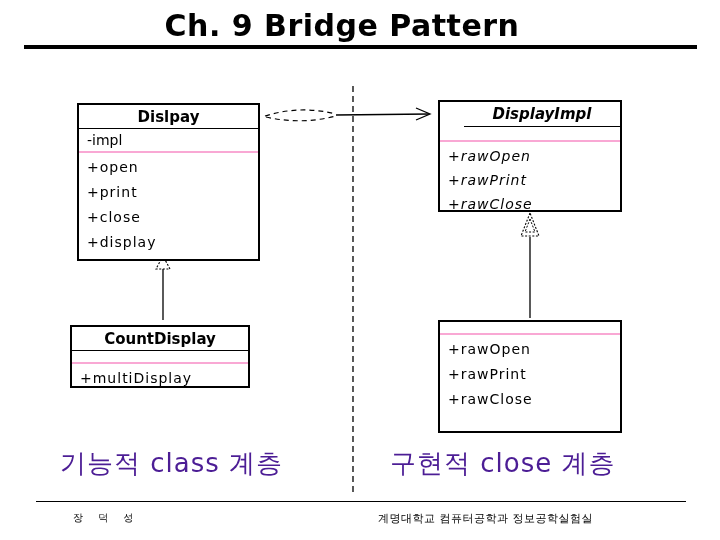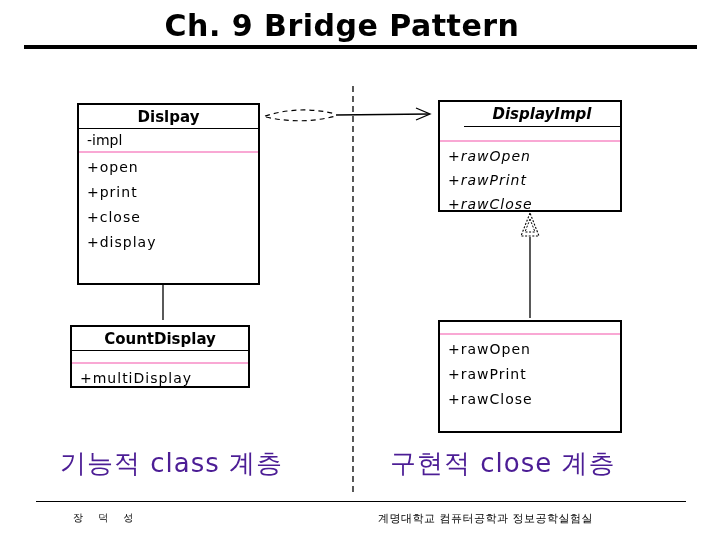--- a/index.html
+++ b/index.html
@@ -44,21 +44,21 @@
     display:flex;align-items:center;
     padding-left:8px;
   }
   .cb-methods{flex:1 1 auto;padding-top:2px;}
   .cb-methods.italic .member{font-style:italic;}
   .member{
     padding-left:8px;line-height:25px;height:25px;
     white-space:nowrap;letter-spacing:1px;
   }
   
-  #box-display       {left:77px; top:103px;width:183px;height:182px;}
+  #box-display       {left:77px; top:103px;width:183px;height:158px;}
   #box-display .cb-title{height:23px;}
   #box-display .cb-attrs{height:22px;}
   #box-displayimpl   {left:438px;top:100px;width:184px;height:112px;}
   #box-displayimpl .cb-title{height:24px;}
   #box-displayimpl .cb-attrs{height:13px;}
   #box-displayimpl .member{line-height:24px;height:24px;}
   #box-countdisplay  {left:70px; top:325px;width:180px;height:63px;}
   #box-countdisplay .cb-title{height:23px;}
   #box-countdisplay .cb-attrs{height:11px;}
   #box-stringdisplayimpl{left:438px;top:320px;width:184px;height:113px;}

